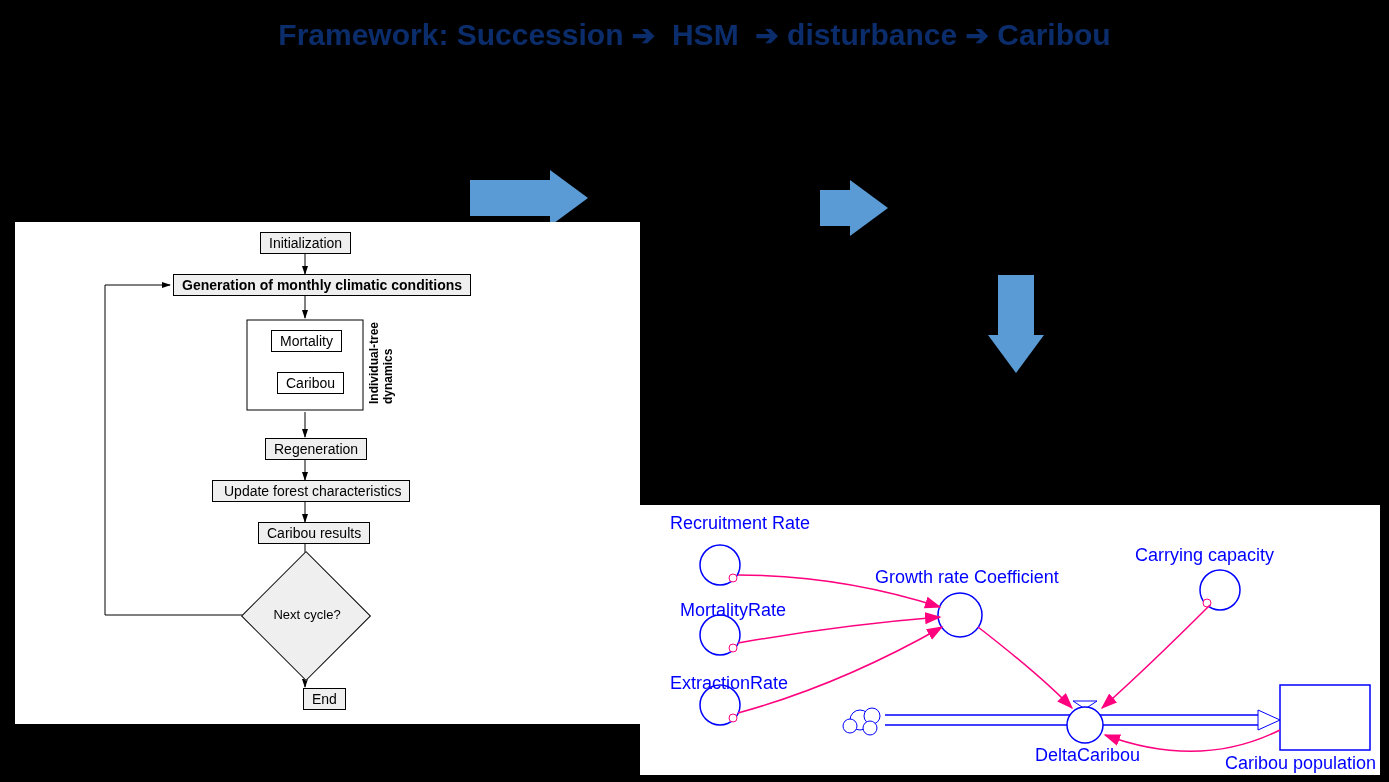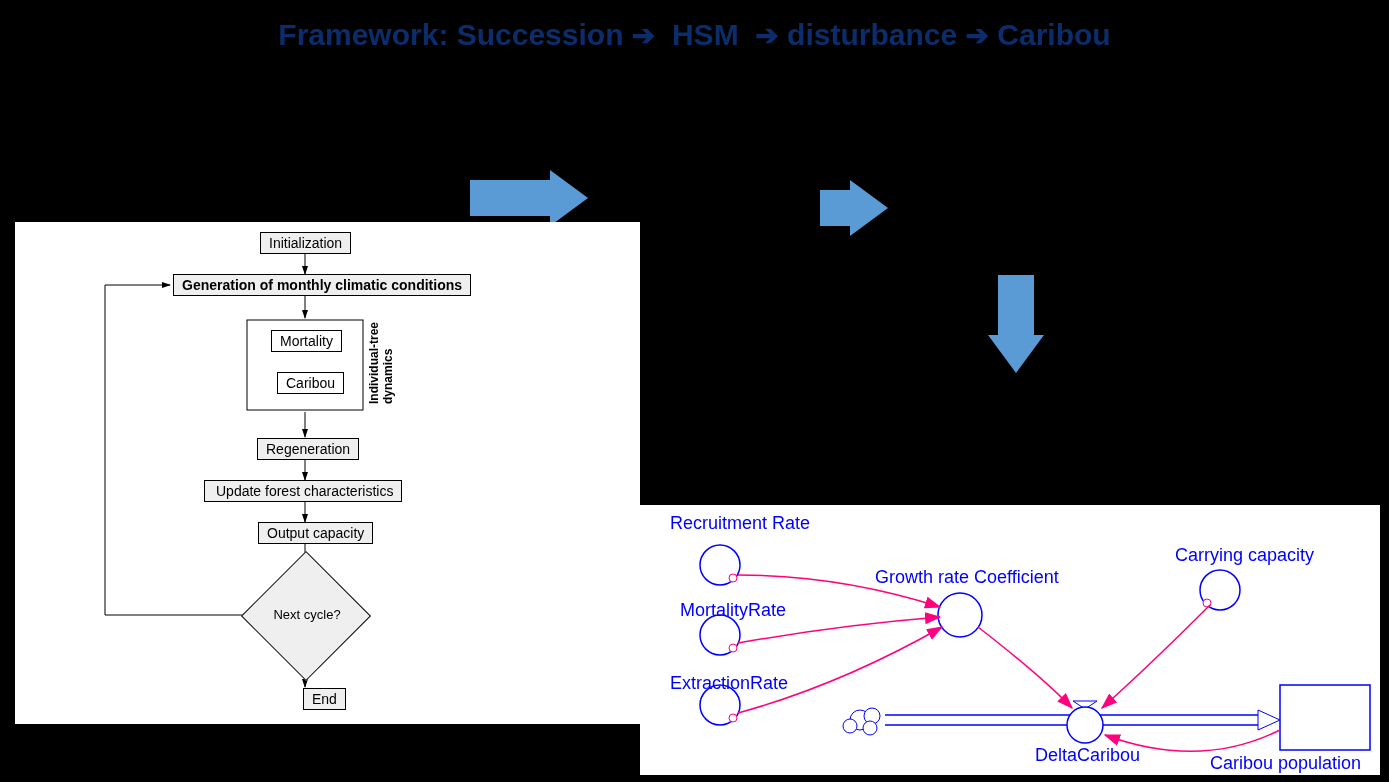--- a/index.html
+++ b/index.html
@@ -198,23 +198,23 @@
       <rect x="232" y="98" width="116" height="90" fill="none" stroke="#000"></rect>
     </svg>
 
     <div class="fc-box" style="left:245px; top:10px;">Initialization</div>
     <div class="fc-box" style="left:158px; top:52px;font-weight:bold;">Generation of monthly climatic conditions</div>
 
     <div class="fc-box plain" style="left:256px; top:108px;">Mortality</div>
     <div class="fc-box plain" style="left:262px; top:150px;">Caribou</div>
     <div class="fc-vert" style="left:352px; top:100px;">Individual-tree<br>dynamics</div>
 
-    <div class="fc-box" style="left:242px; top:216px;text-align:center;">Regeneration</div>
-    <div class="fc-box" style="left:189px; top:258px;padding-left:11px;">Update forest characteristics</div>
-    <div class="fc-box" style="left:243px; top:300px;">Output capacity</div>
+    <div class="fc-box" style="left:250px; top:216px;text-align:center;">Regeneration</div>
+    <div class="fc-box" style="left:197px; top:258px;padding-left:11px;">Update forest characteristics</div>
+    <div class="fc-box" style="left:243px; top:300px;">Caribou results</div>
 
     <div class="diamond" style="left:245px; top:348px;">
       <span>Next cycle?</span>
     </div>
 
     <div class="fc-box" style="left:272px; top:466px;margin-left:16px;">End</div>
   </div>
 
   <div class="caption">Model and application from paper by Schumacher et al. EMOD</div>
 
@@ -263,18 +263,18 @@
       <path d="M98,208 Q200,180 302,122" fill="none" stroke="#ff007f" stroke-width="1.5" marker-end="url(#pah)"></path>
       <path d="M338,122 Q400,170 432,203" fill="none" stroke="#ff007f" stroke-width="1.5" marker-end="url(#pah)"></path>
       <path d="M570,100 Q510,160 462,203" fill="none" stroke="#ff007f" stroke-width="1.5" marker-end="url(#pah)"></path>
       <path d="M640,225 Q560,265 465,230" fill="none" stroke="#ff007f" stroke-width="1.5" marker-end="url(#pah)"></path>
     </svg>
 
     <div class="sd-label" style="left:30px; top:8px;">Recruitment Rate</div>
     <div class="sd-label" style="left:40px; top:95px;">MortalityRate</div>
     <div class="sd-label" style="left:30px; top:168px;">ExtractionRate</div>
     <div class="sd-label" style="left:235px; top:62px;">Growth rate Coefficient</div>
-    <div class="sd-label" style="left:495px; top:40px;margin-left:40px;">Carrying capacity</div>
+    <div class="sd-label" style="left:495px; top:40px;">Carrying capacity</div>
     <div class="sd-label" style="left:395px; top:240px;">DeltaCaribou</div>
-    <div class="sd-label" style="left:570px; top:248px;">Caribou population</div>
+    <div class="sd-label" style="left:585px; top:248px;">Caribou population</div>
   </div>
 
 </div>
 
 </body></html>

